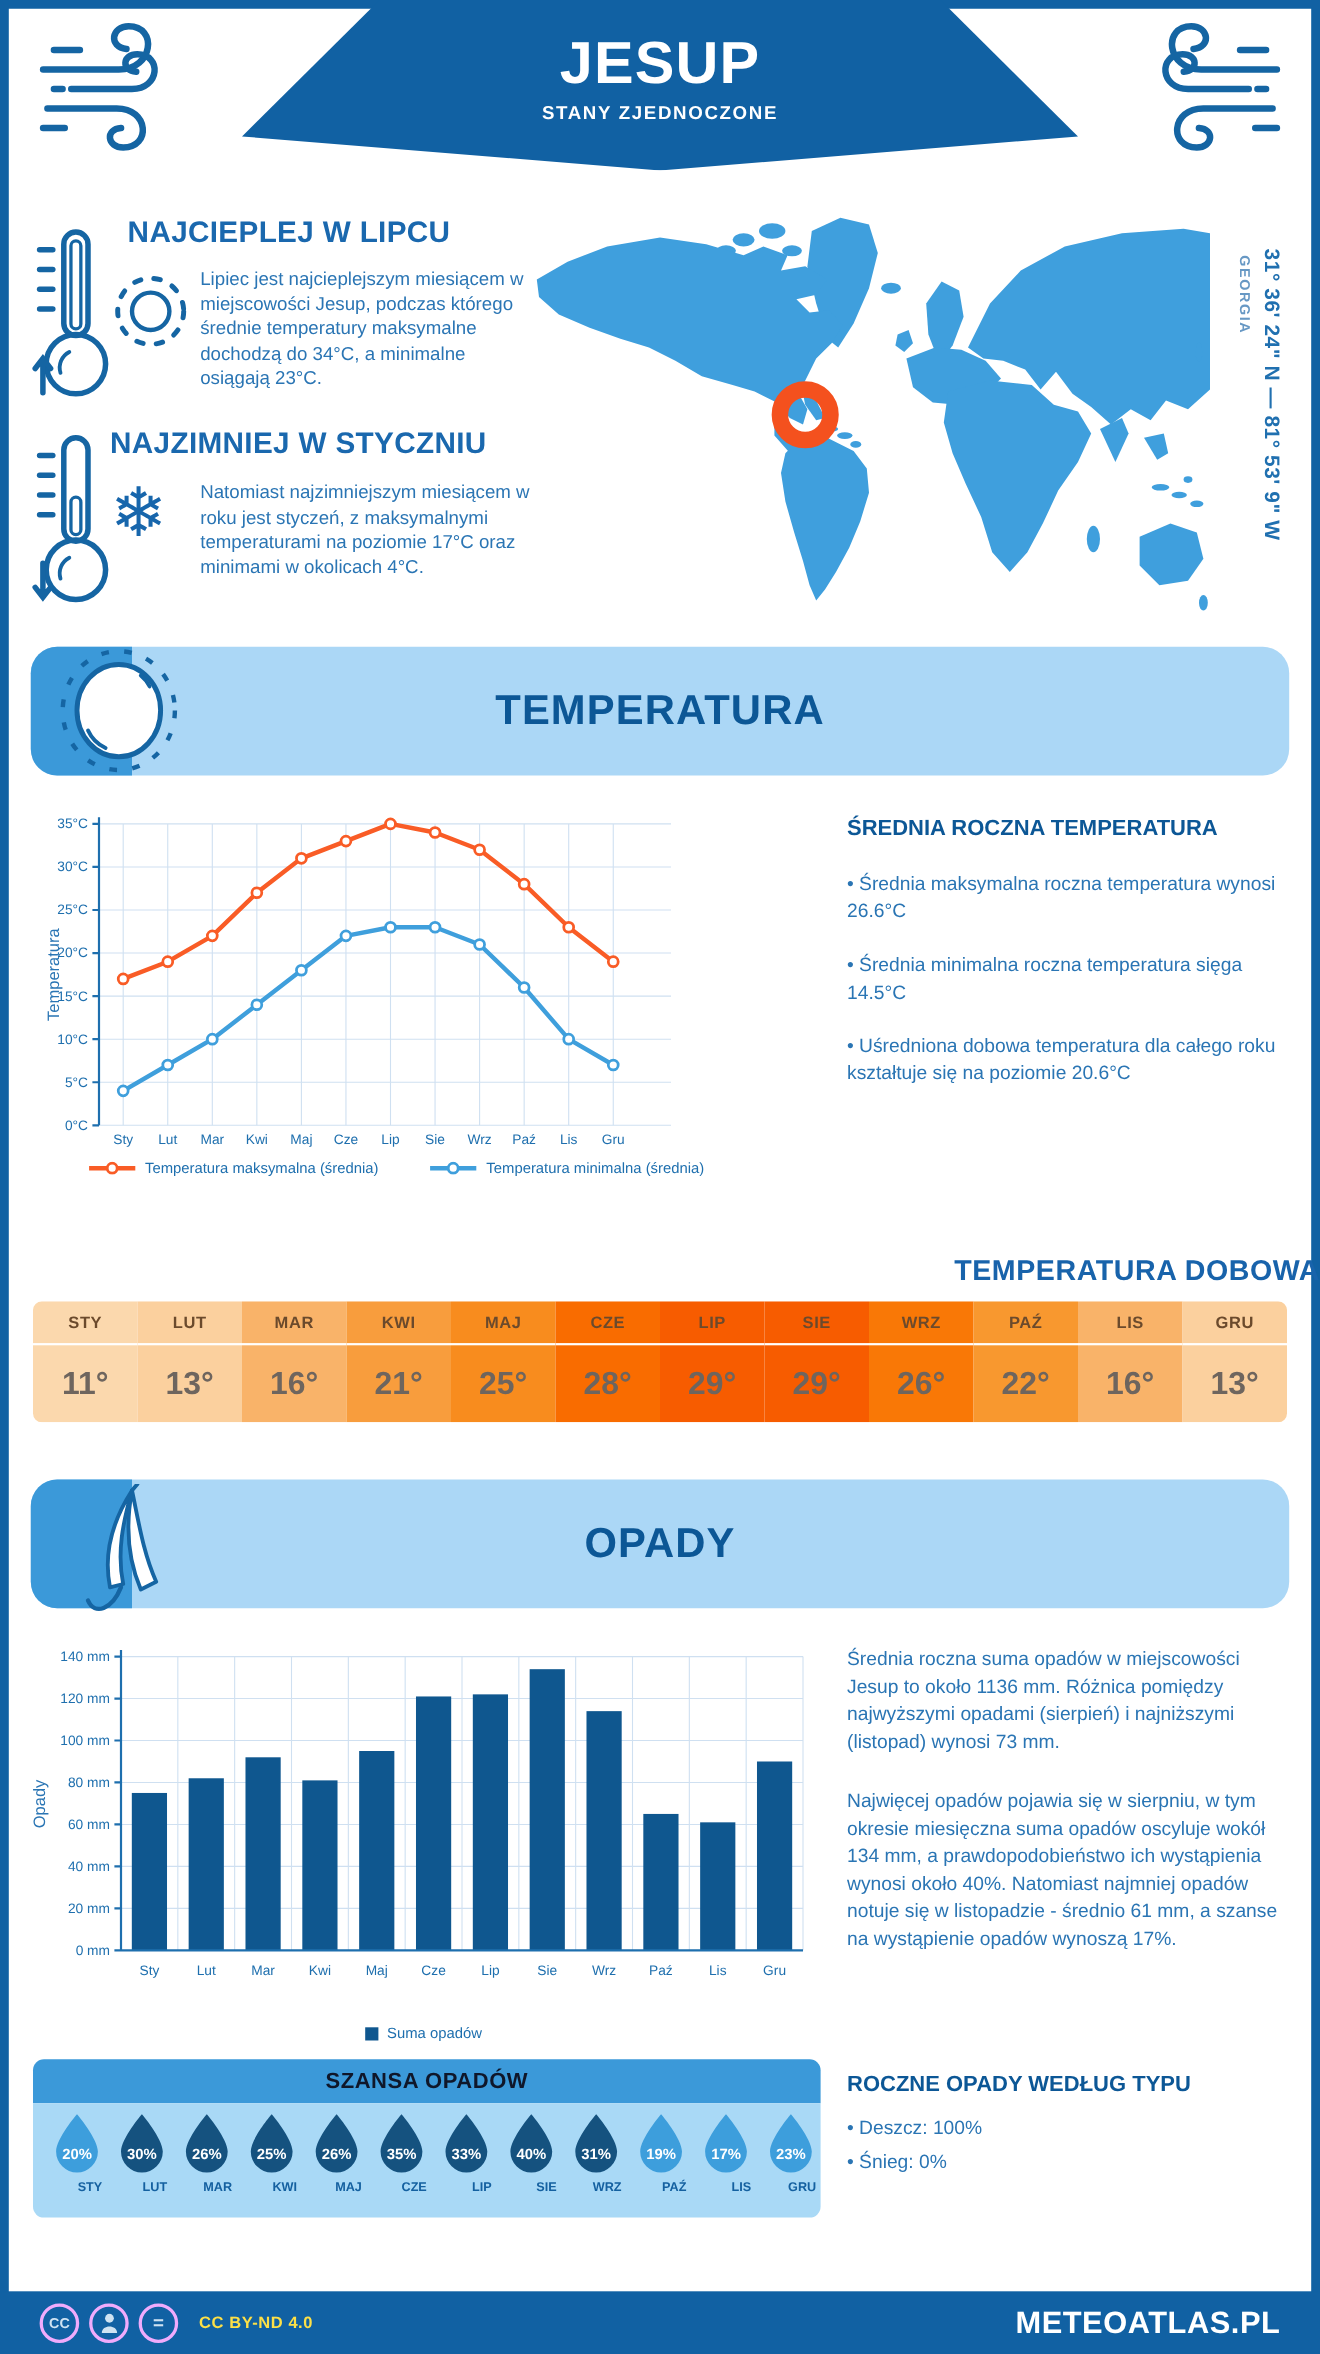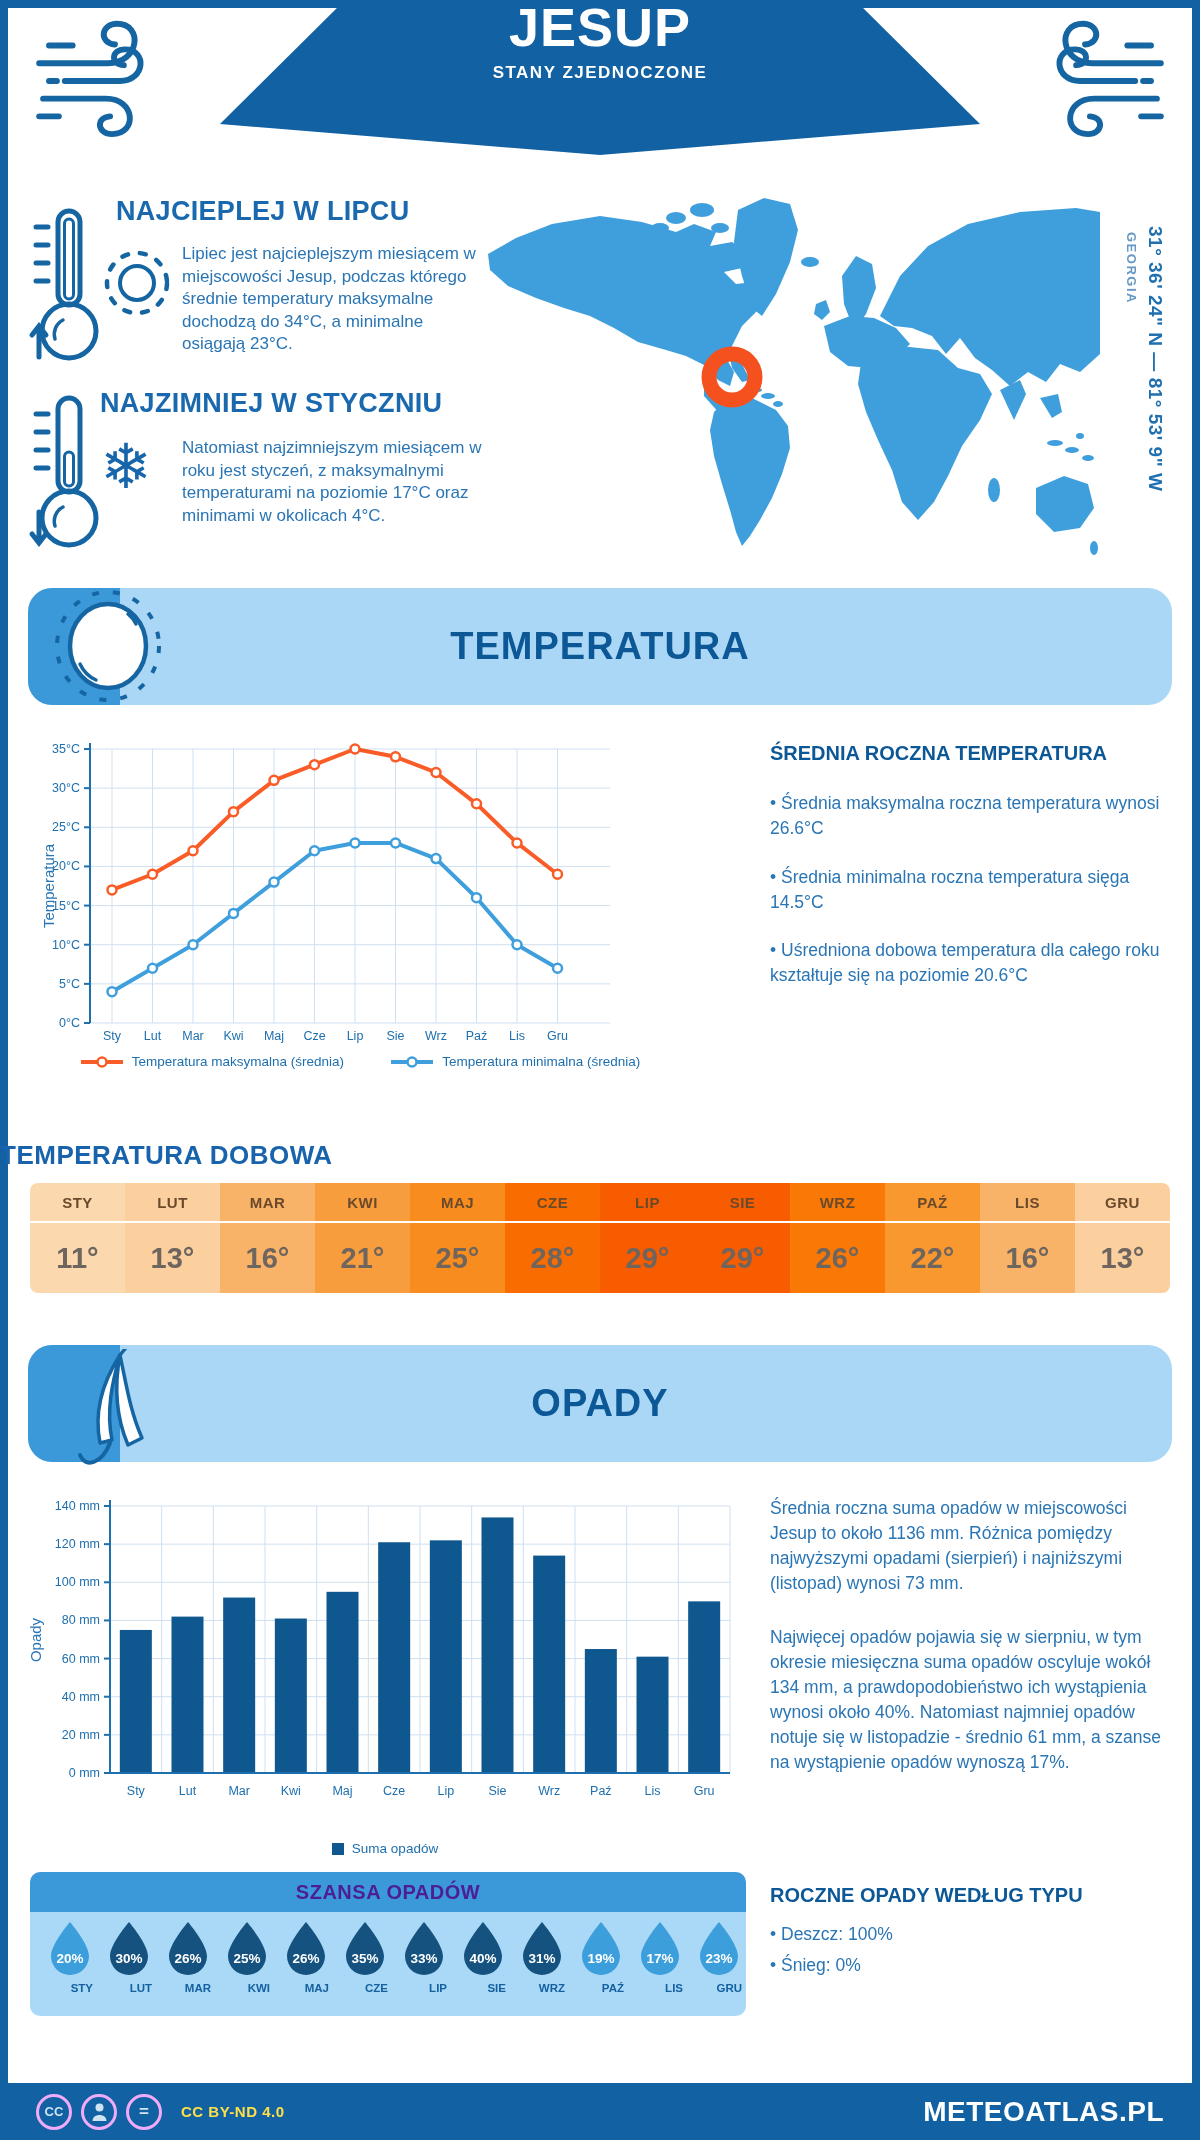--- a/index.html
+++ b/index.html
@@ -4,21 +4,21 @@
 <style>
   html,body{margin:0;padding:0;background:#ffffff;font-family:"Liberation Sans",sans-serif;}
   .page{position:relative;width:1200px;height:2140px;background:#fff;overflow:hidden;
         box-shadow:inset 0 0 0 8px #1161a3;}
   .abs{position:absolute;}
 
   
   .banner{left:220px;top:0;width:760px;height:155px;background:#1161a3;
           clip-path:polygon(125px 0,635px 0,760px 124px,380px 155px,0 124px);
           text-align:center;color:#fff;}
-  .banner h1{margin:0;font-size:54px;letter-spacing:1px;line-height:1;}
+  .banner h1{margin:0;padding-top:30px;font-size:54px;letter-spacing:1px;line-height:1;}
   .banner .sub{margin-top:9px;font-size:17px;letter-spacing:1.5px;font-weight:bold;}
 
   .windsvg{stroke:#1565a3;stroke-width:6;fill:none;stroke-linecap:round;}
   .mirror{transform:scaleX(-1);}
 
   
   .intro-h{font-size:27px;font-weight:bold;color:#1a68ae;letter-spacing:.3px;}
   .intro-p{font-size:17px;line-height:1.33;color:#2a75b4;}
   .icon-stroke{stroke:#1565a3;fill:none;stroke-linecap:round;}
   .snow{font-size:62px;color:#1766ac;line-height:1;}
@@ -41,31 +41,31 @@
   .legend .item{display:flex;align-items:center;gap:8px;font-size:13.5px;color:#1e6fae;}
   .legend2{display:flex;justify-content:center;align-items:center;gap:8px;font-size:13.5px;color:#1e6fae;}
   .sq-bar{width:12px;height:12px;background:#0f578f;display:inline-block;}
 
   
   .colhead{font-size:20px;font-weight:bold;color:#0c5796;margin:0 0 4px 0;}
   .coltext{font-size:17.5px;line-height:1.42;color:#2a75b4;}
   .coltext p{margin:0 0 24px 0;}
 
   
-  .dob-title{left:0;right:0;top:1140px;text-align:left;font-size:26px;font-weight:bold;color:#1863ab;letter-spacing:.5px;}
+  .dob-title{left:0;right:0;top:1140px;text-align:right;font-size:26px;font-weight:bold;color:#1863ab;letter-spacing:.5px;}
   .dtable{left:30px;top:1183px;width:1140px;height:110px;display:flex;border-radius:8px;overflow:hidden;}
   .dtable .col{flex:1;text-align:center;}
   .dtable .mon{height:38px;line-height:40px;font-size:15px;font-weight:bold;color:#6b4a2c;
                border-bottom:2px solid #fff;letter-spacing:.5px;}
   .dtable .val{height:70px;line-height:70px;font-size:29px;font-weight:bold;color:#6e655e;}
 
   
   .chancebox{left:30px;top:1872px;width:716px;}
   .chancehead{height:40px;line-height:40px;background:#3b99d9;border-radius:10px 10px 0 0;
-              text-align:center;color:#4c1d95;font-size:20px;font-weight:bold;letter-spacing:.5px;}
+              text-align:center;color:#0f172a;font-size:20px;font-weight:bold;letter-spacing:.5px;}
   .chancebody{background:#a9d9f6;border-radius:0 0 10px 10px;height:104px;display:flex;padding:8px 4px 0 4px;box-sizing:border-box;}
   .dropcell{flex:1;text-align:right;}
   .dropcell .m{font-size:11.5px;font-weight:bold;color:#1460a0;margin-top:2px;}
 
   
   .footer{left:0;right:0;top:2083px;height:57px;background:#1161a3;}
   .fleft{position:absolute;left:36px;top:0;height:57px;display:flex;align-items:center;gap:9px;}
   .cc{width:30px;height:30px;border:3px solid #f0abfc;border-radius:50%;display:flex;align-items:center;justify-content:center;color:#cfe3f2;font-weight:bold;}
   .cc.t1{font-size:13px;}
   .cc.t3{font-size:17px;}

